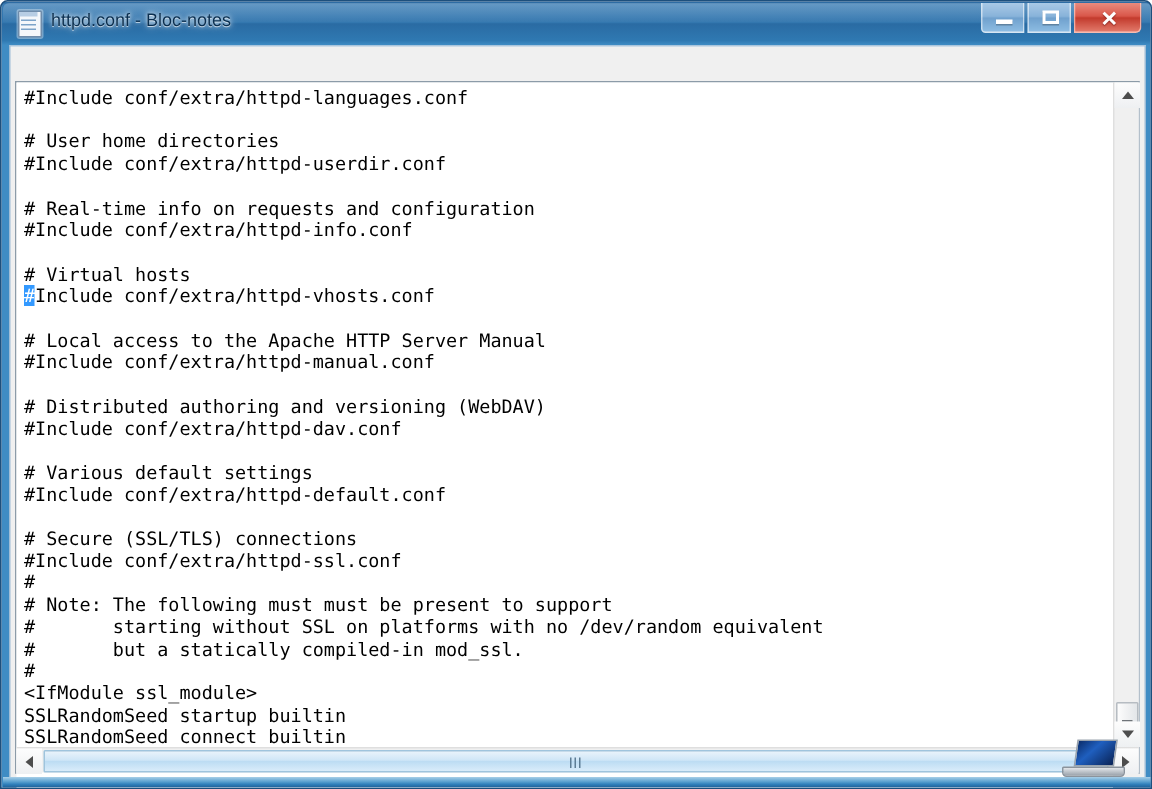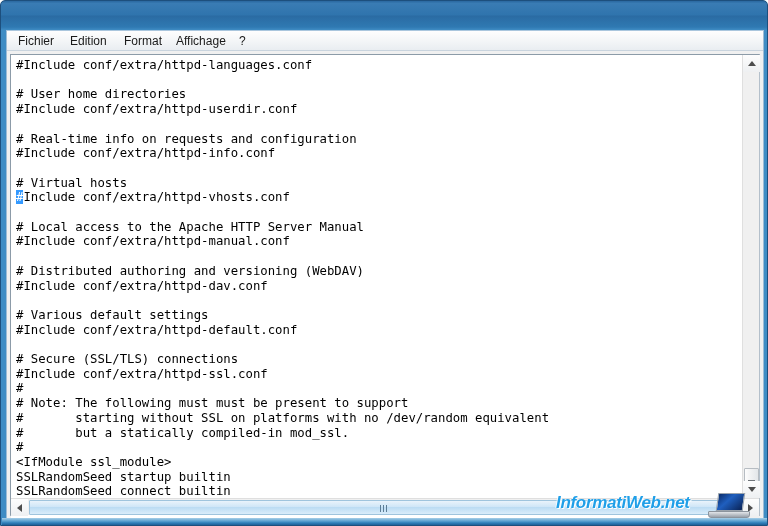--- a/index.html
+++ b/index.html
@@ -371,30 +371,50 @@
     border: 1px solid #8b939c;
     border-radius: 1px 1px 3px 3px;
     box-sizing: border-box;
   }
 </style>
 </head>
 <body>
 
 <div id="window">
 
+  <div id="titlebar">
+    <div id="titlebar-gloss"></div>
+
+    <div id="app-icon">
+      <div class="pad"></div>
+      <div class="top"></div>
+      <div class="ln" style="top:6px"></div>
+      <div class="ln" style="top:9px"></div>
+      <div class="ln" style="top:12px"></div>
+    </div>
+
+    <div id="title-text">httpd.conf - Bloc-notes</div>
+
+    <div class="winbtn" id="btn-min">
+      <div class="glyph">
+          <div class="bar"></div>
+        </div>
+    </div>
+    <div class="winbtn" id="btn-max">
+      <div class="glyph">
+          <div class="sq"></div>
+        </div>
+    </div>
+    <div class="winbtn" id="btn-close">
+      <div class="x">✕</div>
+    </div>
+  </div>
 
   <div id="client">
 
-    <div id="menubar">
-      <div class="menu-item" style="left:6px">Fichier</div>
-      <div class="menu-item" style="left:58px">Edition</div>
-      <div class="menu-item" style="left:112px">Format</div>
-      <div class="menu-item" style="left:164px">Affichage</div>
-      <div class="menu-item" style="left:227px">?</div>
-    </div>
 
     <div id="editwrap">
 
       <div id="editarea">
         <div id="code"><span>#Include conf/extra/httpd-languages.conf
 
 # User home directories
 #Include conf/extra/httpd-userdir.conf
 
 # Real-time info on requests and configuration
@@ -459,18 +479,17 @@
         </div>
       </div>
 
     </div>
   </div>
 
   <div id="bottom-strip"></div>
 </div>
 
 <div id="watermark">
-  <div id="wm-text">InformatiWeb.net</div>
   <div id="wm-laptop">
     <div class="screen"></div>
     <div class="base"></div>
   </div>
 </div>
 
 </body></html>

